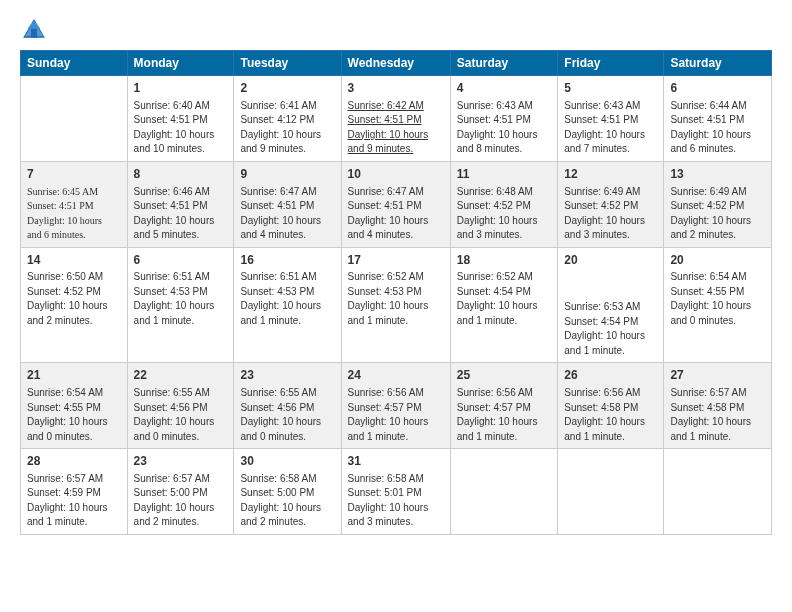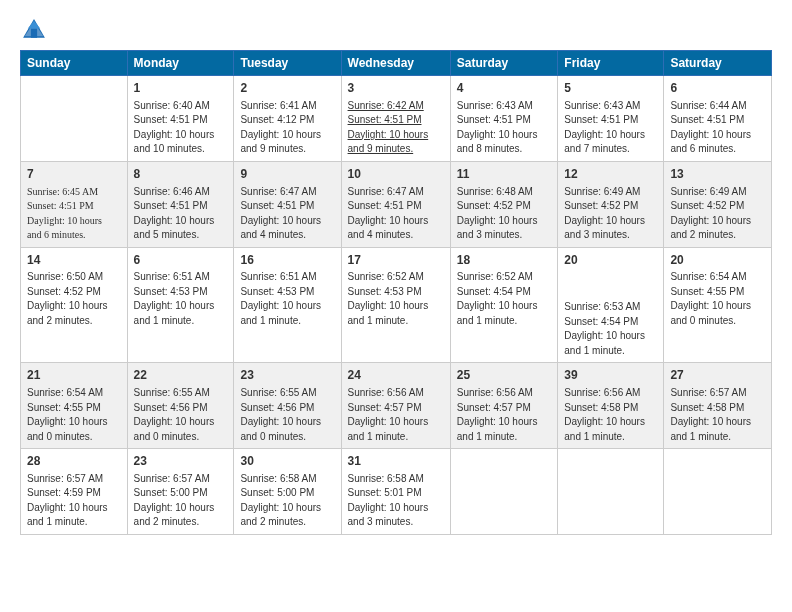--- a/index.html
+++ b/index.html
@@ -306,21 +306,21 @@
 and 1 minute.</div>
           </td>
           <td>
             <span class="day-num">25</span>
             <div class="day-info" style="white-space: pre-line;">Sunrise: 6:56 AM
 Sunset: 4:57 PM
 Daylight: 10 hours
 and 1 minute.</div>
           </td>
           <td>
-            <span class="day-num">39</span>
+            <span class="day-num">26</span>
             <div class="day-info" style="white-space: pre-line;">Sunrise: 6:56 AM
 Sunset: 4:58 PM
 Daylight: 10 hours
 and 1 minute.</div>
           </td>
           <td>
             <span class="day-num">27</span>
             <div class="day-info" style="white-space: pre-line;">Sunrise: 6:57 AM
 Sunset: 4:58 PM
 Daylight: 10 hours

